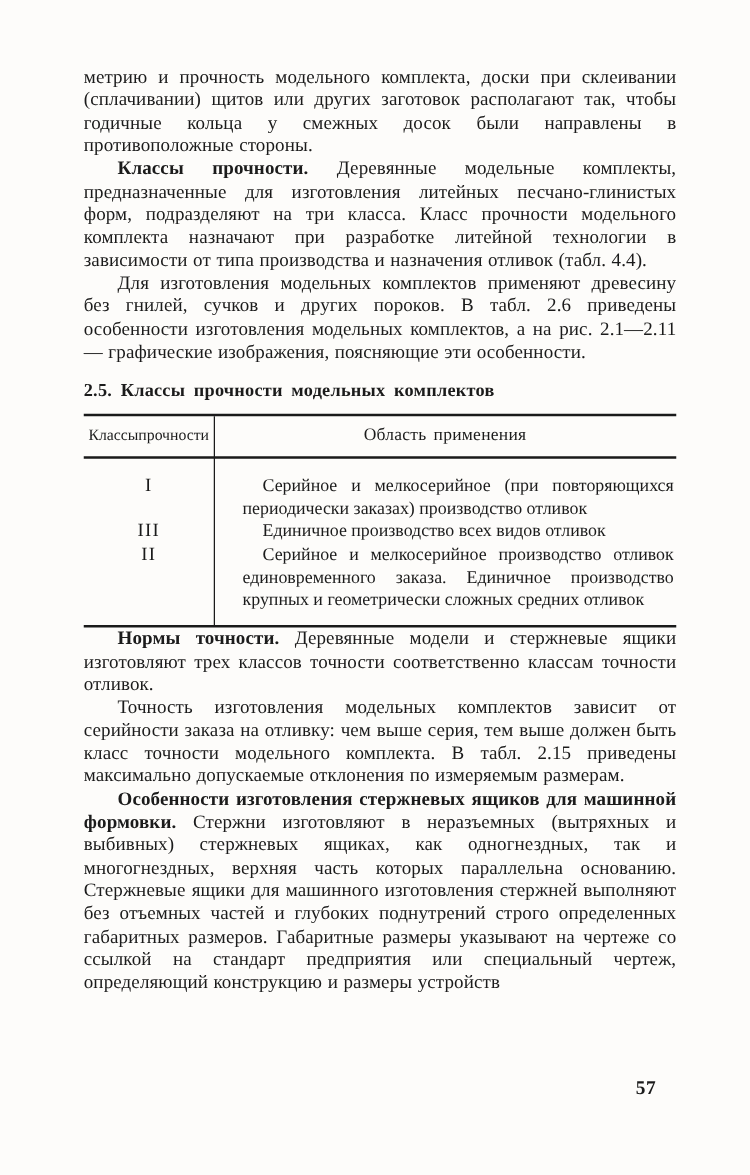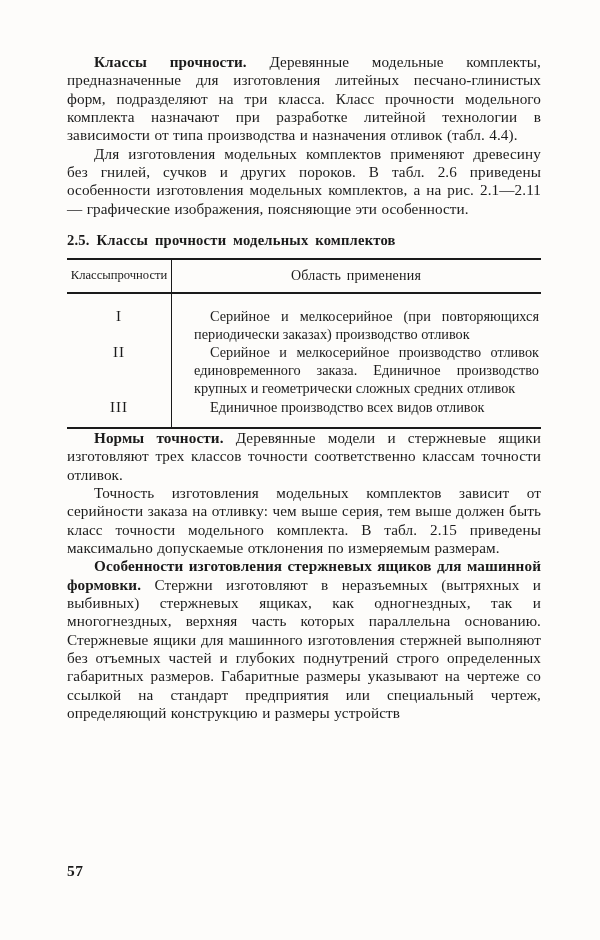--- a/index.html
+++ b/index.html
@@ -100,34 +100,35 @@
     font-size: 14.3px;
     line-height: 18.2px;
     hyphens: auto;
     -webkit-hyphens: auto;
   }
   .page-number {
     position: absolute;
     top: 862px;
     left: 67px;
     width: 474px;
-    text-align: left;
+    text-align: right;
     padding-right: 16px;
     box-sizing: border-box;
     font-size: 15.5px;
     font-weight: bold;
     letter-spacing: 0.5px;
   }
 </style>
 </head>
 <body>
 
 <div class="page">
   <div class="text-col">
 
+    <p class="body-par">метрию и прочность модельного комплекта, доски при склеивании (сплачивании) щитов или других заготовок располагают так, чтобы годичные кольца у смежных досок были направлены в противоположные стороны.</p>
 
     <p class="body-par indent">
       <span class="lead">Классы прочности.</span>
       <span>Деревянные модельные комплекты, предназначенные для изготовления литейных песчано-глинистых форм, подразделяют на три класса. Класс прочности модельного комплекта назначают при разработке литейной технологии в зависимости от типа производства и назначения отливок (табл. 4.4).</span>
     </p>
 
     <p class="body-par indent">Для изготовления модельных комплектов применяют древесину без гнилей, сучков и других пороков. В табл. 2.6 приведены особенности изготовления модельных комплектов, а на рис. 2.1—2.11 — графические изображения, поясняющие эти особенности.</p>
 
     <div class="table-caption">2.5. Классы прочности модельных комплектов</div>
 
@@ -138,26 +139,26 @@
           <span>прочности</span>
         </div>
         <div class="head-c2">Область применения</div>
       </div>
       <div class="tbl-body">
         <div class="tbl-row">
           <div class="row-c1">I</div>
           <div class="row-c2">Серийное и мелкосерийное (при повторяющихся периодически заказах) производство отливок</div>
         </div>
         <div class="tbl-row">
+          <div class="row-c1">III</div>
+          <div class="row-c2">Единичное производство всех видов отливок</div>
+        </div>
+        <div class="tbl-row">
           <div class="row-c1">II</div>
           <div class="row-c2">Серийное и мелкосерийное производство отливок единовременного заказа. Единичное производство крупных и геометрически сложных средних отливок</div>
-        </div>
-        <div class="tbl-row">
-          <div class="row-c1">III</div>
-          <div class="row-c2">Единичное производство всех видов отливок</div>
         </div>
       </div>
     </div>
 
     <p class="body-par indent after-table">
       <span class="lead">Нормы точности.</span>
       <span>Деревянные модели и стержневые ящики изготовляют трех классов точности соответственно классам точности отливок.</span>
     </p>
 
     <p class="body-par indent">Точность изготовления модельных комплектов зависит от серийности заказа на отливку: чем выше серия, тем выше должен быть класс точности модельного комплекта. В табл. 2.15 приведены максимально допускаемые отклонения по измеряемым размерам.</p>

